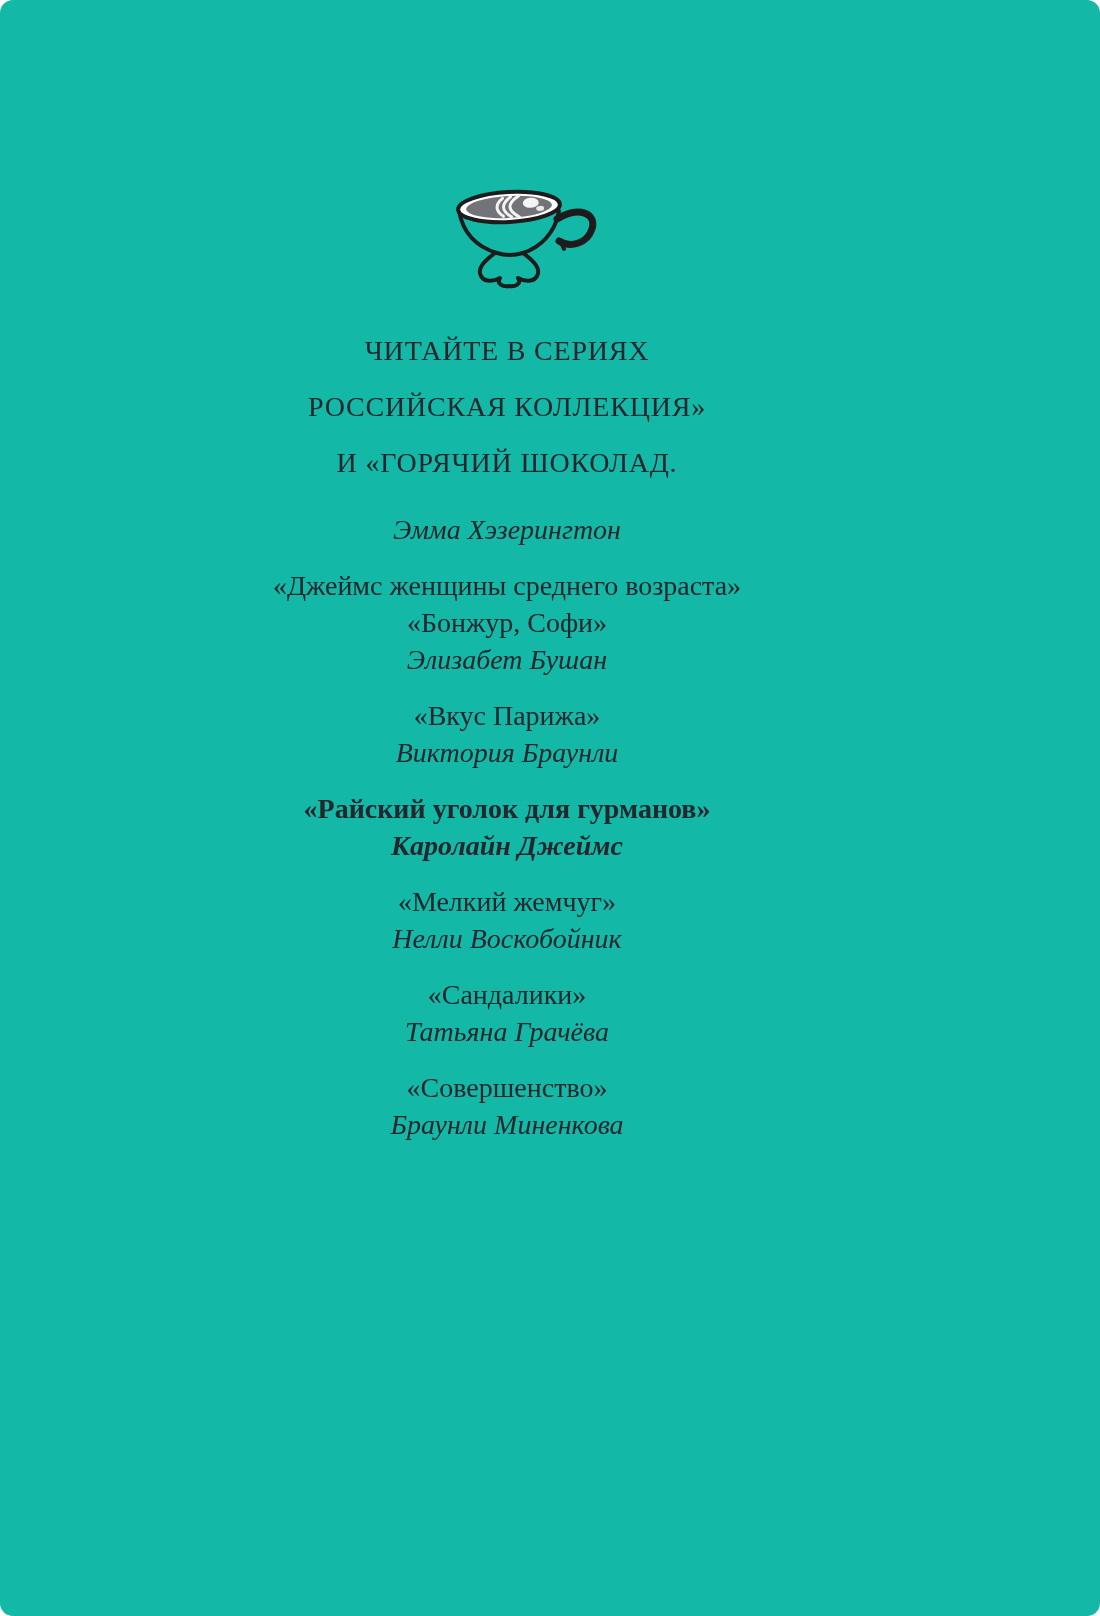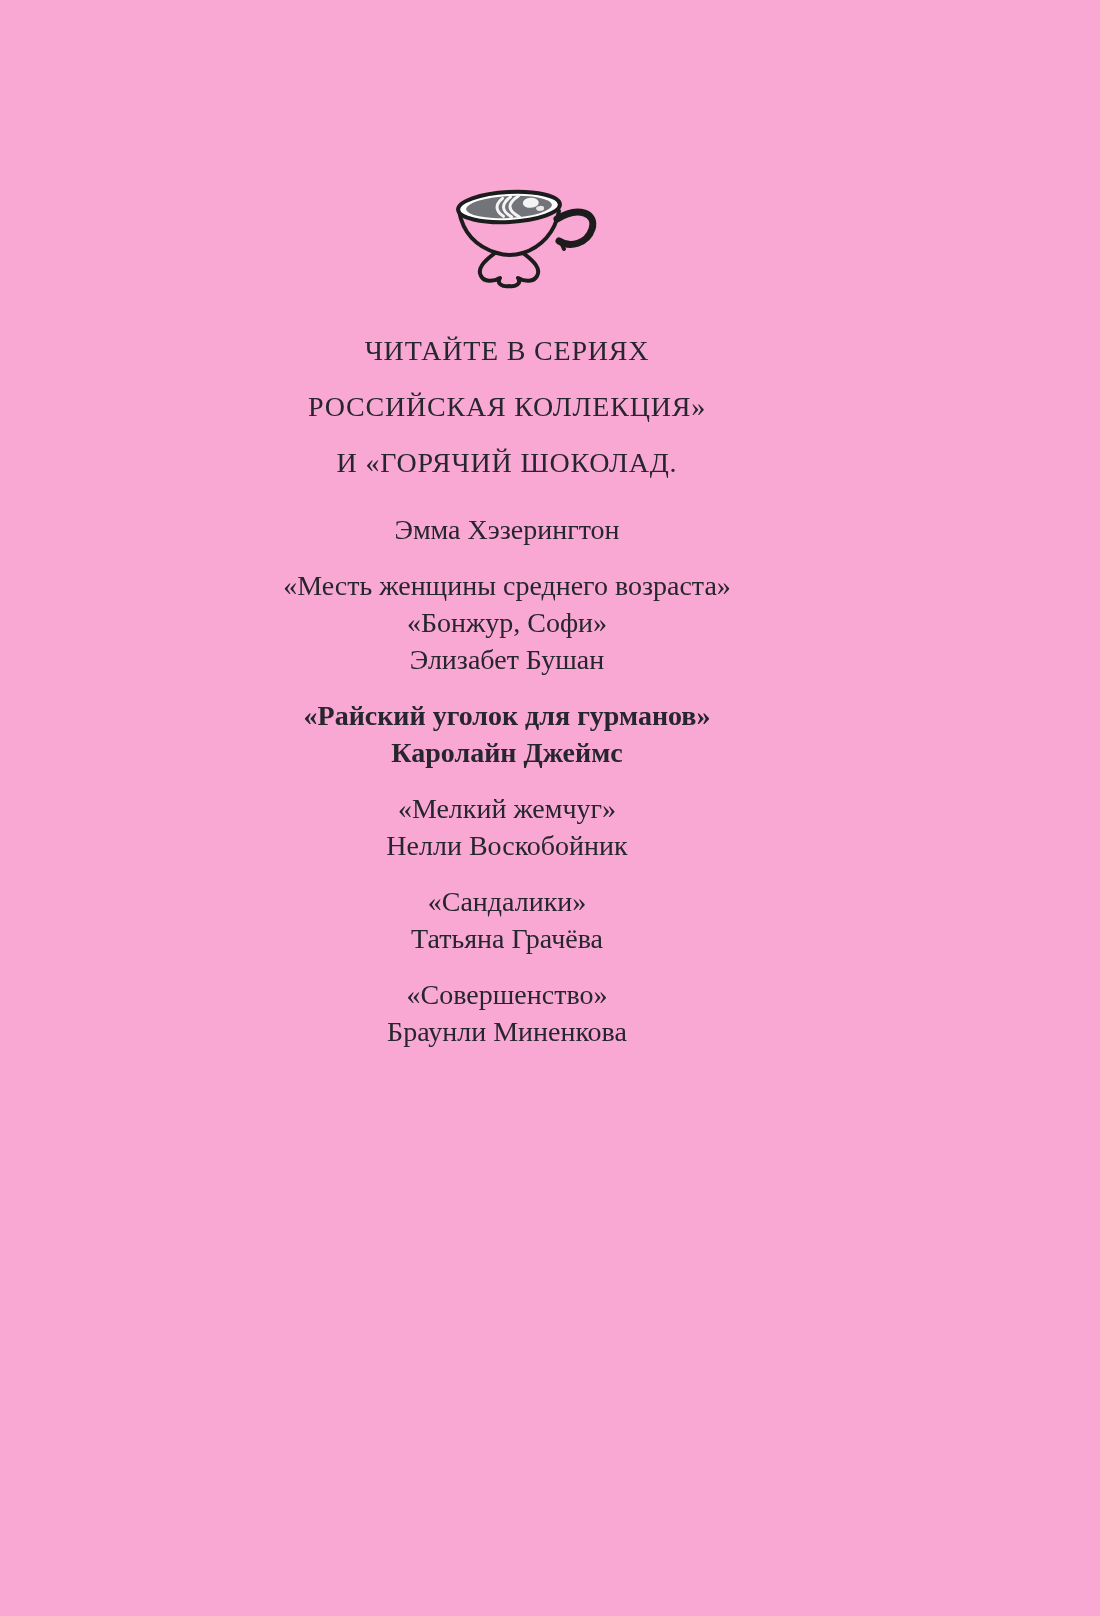--- a/index.html
+++ b/index.html
@@ -36,29 +36,30 @@
   .book-list { margin-top: 20px; }
   .book-entry { margin-bottom: 19px; }
   .book-title-line {
     font-size: 28px;
     line-height: 37px;
     white-space: nowrap;
   }
   .book-author {
     font-size: 28px;
     line-height: 37px;
+    font-style: italic;
     white-space: nowrap;
   }
   .book-entry.bold .book-title-line,
   .book-entry.bold .book-author { font-weight: bold; }
 </style>
 </head>
 <body>
 
-<div class="page" style="background: #f9a8d4; color: rgb(38, 38, 46);">
+<div class="page" style="background: #14b8a6; color: rgb(38, 38, 46); border-radius: 13px;">
   <div class="content">
 
     <div class="cup-wrap">
       <svg width="160" height="110" viewBox="0 0 160 110" xmlns="http://www.w3.org/2000/svg">
 
         <path d="M114,36 C136,22 154,31 149,46 C144,61 127,65 116,58" fill="none" stroke="#1c1c1c" stroke-width="7" stroke-linecap="round"></path>
         <path d="M117,57 l4,9" stroke="#1c1c1c" stroke-width="4" stroke-linecap="round"></path>
 
         <path d="M16,28 C20,50 34,64 54,70" fill="none" stroke="#1c1c1c" stroke-width="4" stroke-linecap="round"></path>
         <path d="M116,28 C112,50 98,64 80,70" fill="none" stroke="#1c1c1c" stroke-width="4" stroke-linecap="round"></path>
@@ -83,23 +84,27 @@
         <div class="heading-line">ЧИТАЙТЕ В СЕРИЯХ</div>
         <div class="heading-line">РОССИЙСКАЯ КОЛЛЕКЦИЯ»</div>
         <div class="heading-line">И «ГОРЯЧИЙ ШОКОЛАД.</div>
       </div>
 
     <div class="book-list">
         <div class="book-entry">
           <div class="book-author">Эмма Хэзерингтон</div>
         </div>
         <div class="book-entry">
-          <div class="book-title-line">«Месть женщины среднего возраста»</div>
+          <div class="book-title-line">«Джеймс женщины среднего возраста»</div>
           <div class="book-title-line">«Бонжур, Софи»</div>
           <div class="book-author">Элизабет Бушан</div>
+        </div>
+        <div class="book-entry">
+          <div class="book-title-line">«Вкус Парижа»</div>
+          <div class="book-author">Виктория Браунли</div>
         </div>
         <div class="book-entry bold">
           <div class="book-title-line">«Райский уголок для гурманов»</div>
           <div class="book-author">Каролайн Джеймс</div>
         </div>
         <div class="book-entry">
           <div class="book-title-line">«Мелкий жемчуг»</div>
           <div class="book-author">Нелли Воскобойник</div>
         </div>
         <div class="book-entry">

